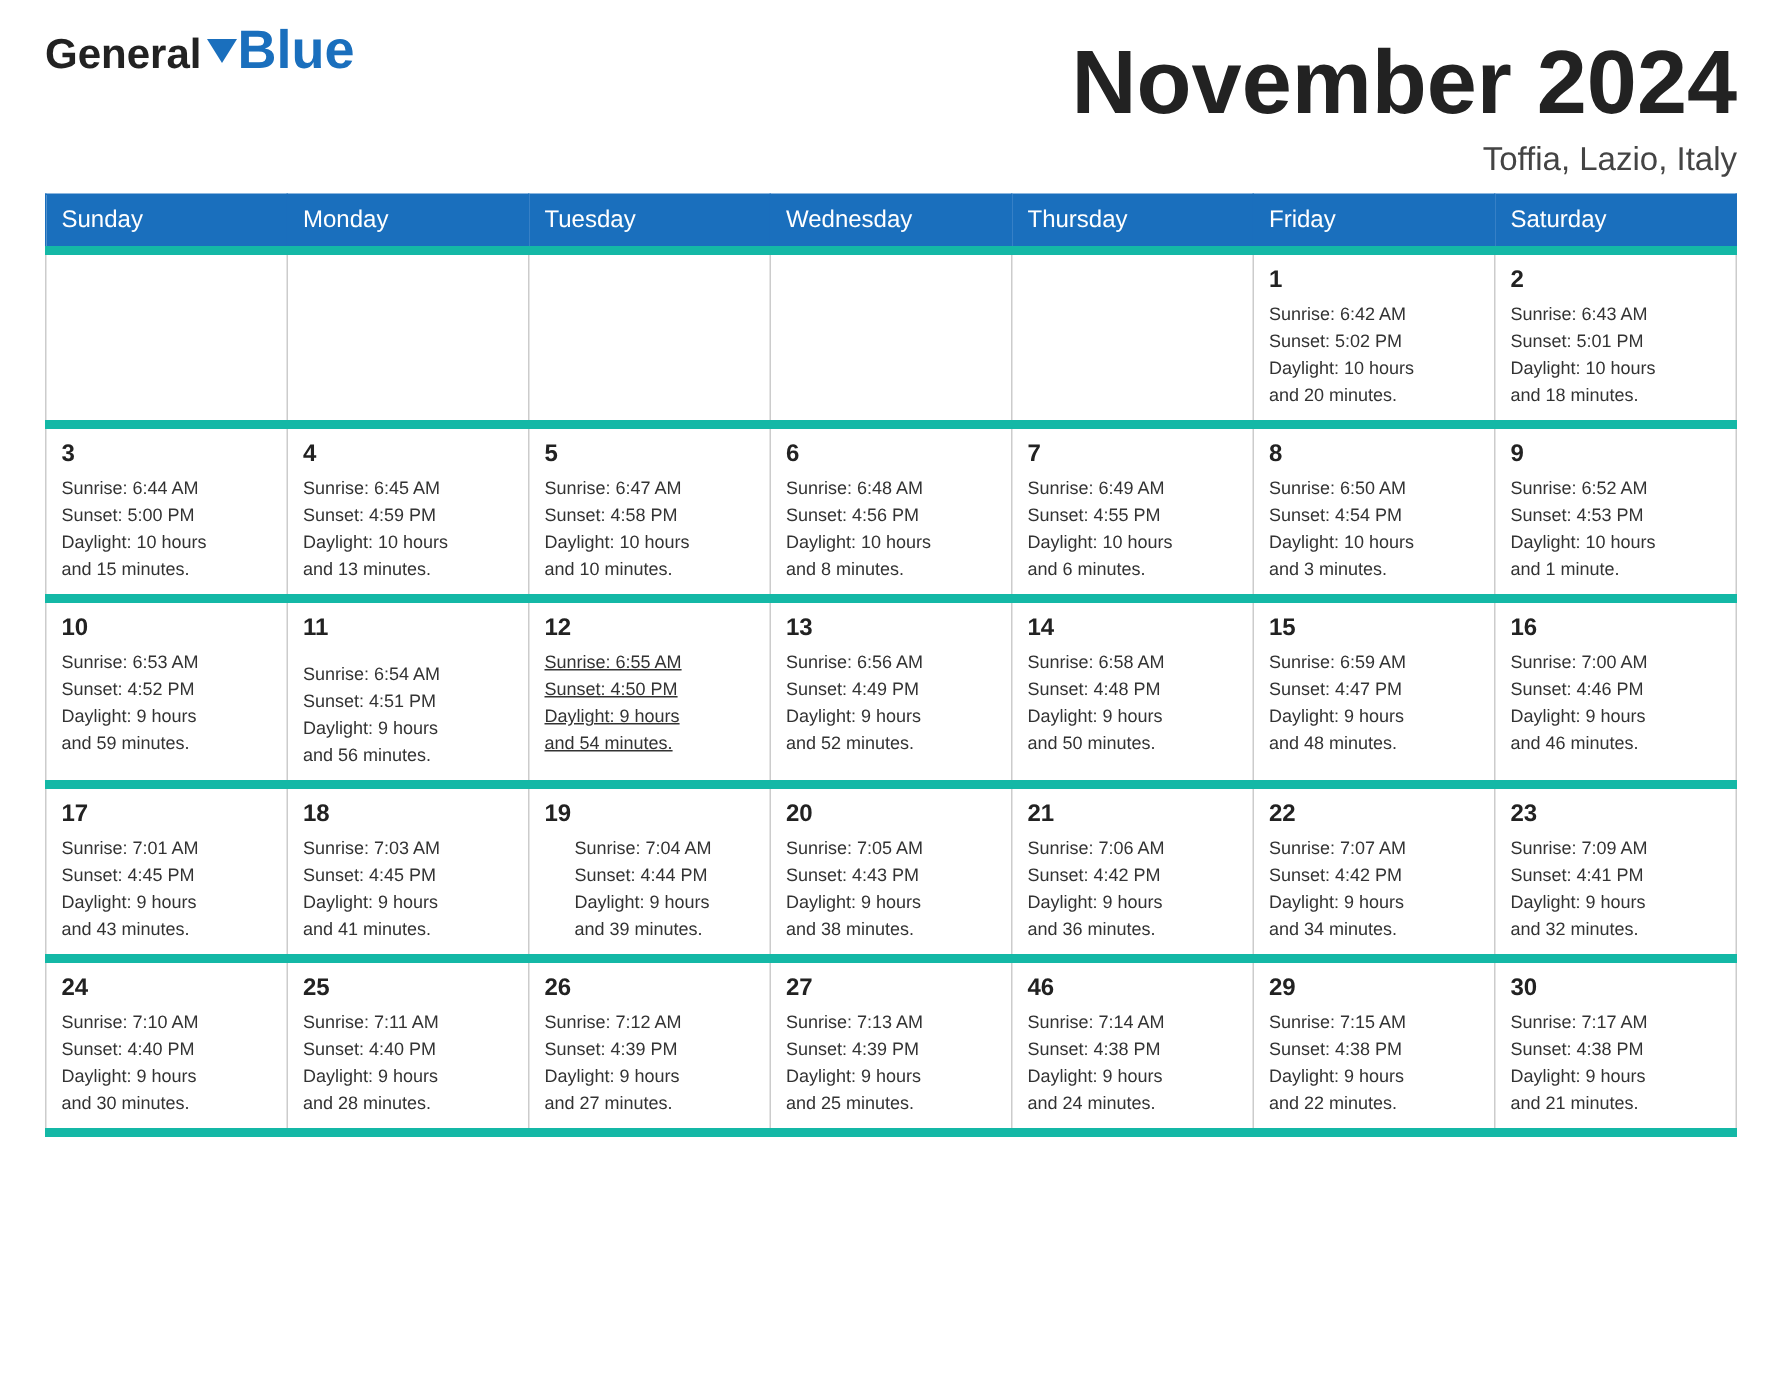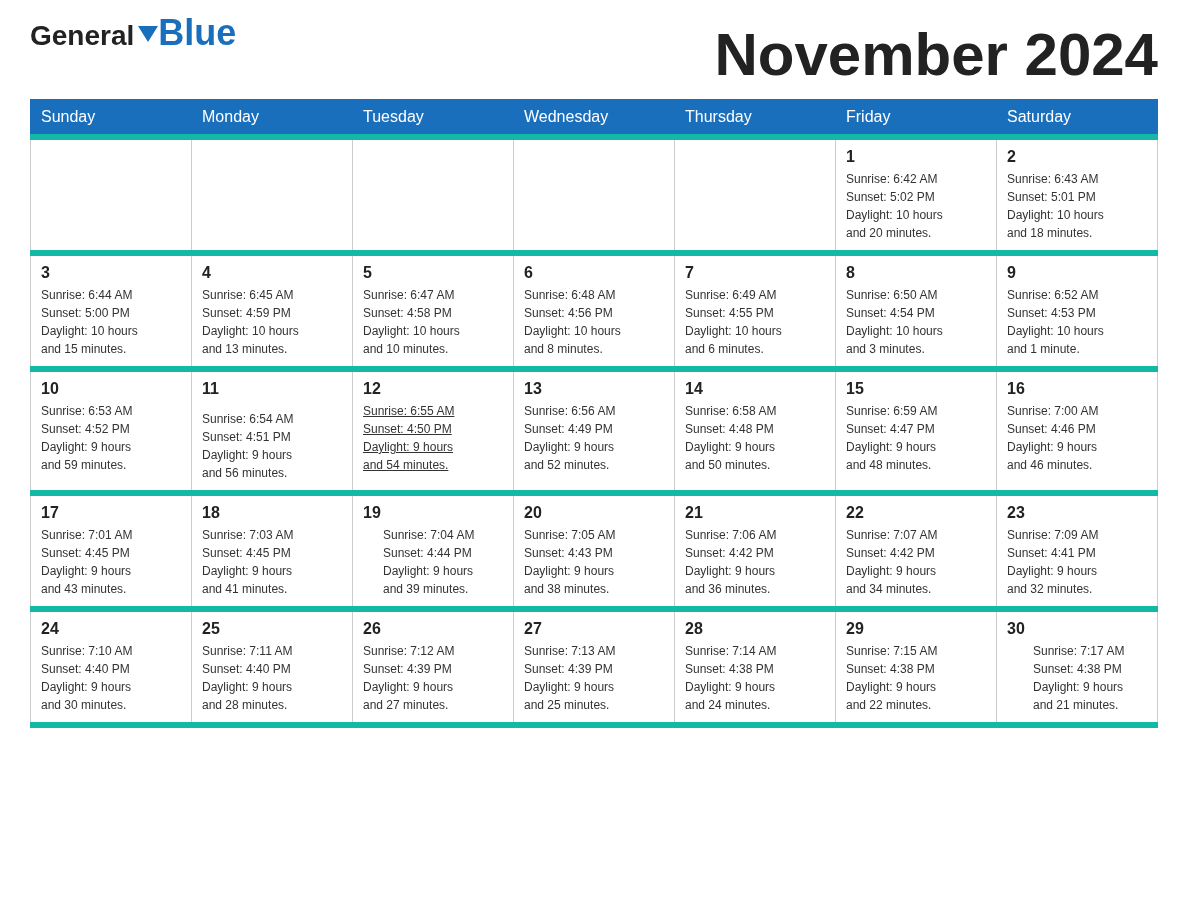--- a/index.html
+++ b/index.html
@@ -102,20 +102,21 @@
 <div class="header">
   <div class="logo">
     <div style="display:flex; align-items:center;">
       <span class="logo-general">General</span>
       <span class="logo-triangle"></span>
     </div>
     <span class="logo-blue">Blue</span>
   </div>
   <div class="title-block">
     <div class="calendar-title">November 2024</div>
+    <div class="calendar-subtitle">Toffia, Lazio, Italy</div>
   </div>
 </div>
 
 <table class="calendar">
   <thead>
     <tr>
     <th>Sunday</th>
         <th>Monday</th>
         <th>Tuesday</th>
         <th>Wednesday</th>
@@ -322,35 +323,35 @@
 and 27 minutes.</div>
         </td>
         <td>
           <div class="day-num">27</div>
           <div class="day-info" style="white-space: pre-line;">Sunrise: 7:13 AM
 Sunset: 4:39 PM
 Daylight: 9 hours
 and 25 minutes.</div>
         </td>
         <td>
-          <div class="day-num">28</div>
+          <div class="day-num">46</div>
           <div class="day-info" style="white-space: pre-line;">Sunrise: 7:14 AM
 Sunset: 4:38 PM
 Daylight: 9 hours
 and 24 minutes.</div>
         </td>
         <td>
           <div class="day-num">29</div>
           <div class="day-info" style="white-space: pre-line;">Sunrise: 7:15 AM
 Sunset: 4:38 PM
 Daylight: 9 hours
 and 22 minutes.</div>
         </td>
         <td>
           <div class="day-num">30</div>
-          <div class="day-info" style="white-space: pre-line; margin-left: 26px;">Sunrise: 7:17 AM
+          <div class="day-info" style="white-space: pre-line;">Sunrise: 7:17 AM
 Sunset: 4:38 PM
 Daylight: 9 hours
 and 21 minutes.</div>
         </td>
       </tr>
     </tbody>
 </table>
 
 </body></html>

